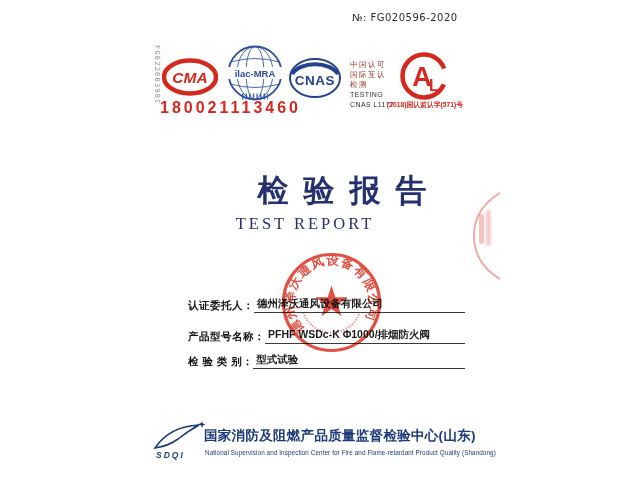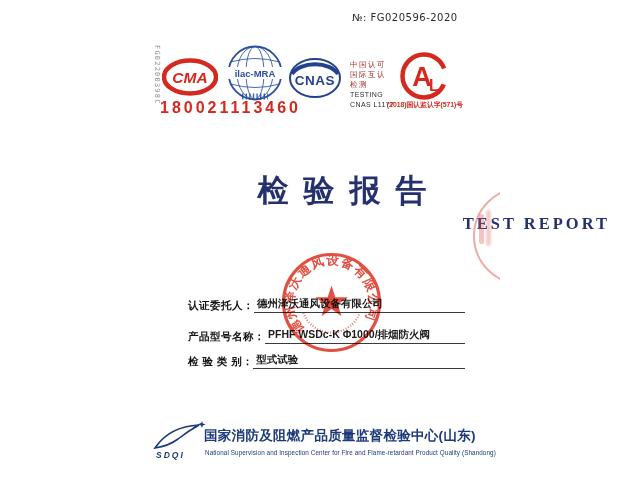--- a/index.html
+++ b/index.html
@@ -24,21 +24,21 @@
   .cnas-text{left:350px;top:60px;line-height:10px;white-space:nowrap;}
   .cnas-text .cn{font-size:7.5px;color:#9e2b23;letter-spacing:1.5px;}
   .cnas-text .en{font-size:7px;color:#2a2a2a;letter-spacing:.4px;}
   .cal-svg{left:398px;top:52px;}
   .cal-caption{left:386px;top:100px;width:78px;font-size:6.8px;font-weight:bold;color:#d5281e;
     text-align:center;white-space:nowrap;}
 
   
   .title-zh{left:17px;top:170px;width:610px;text-align:center;font-size:31px;font-weight:bold;
     color:#25316e;letter-spacing:15px;text-indent:15px;margin-left:20px;}
-  .title-en{left:0;top:214px;width:610px;text-align:right;font-size:16.5px;font-weight:bold;
+  .title-en{left:0;top:214px;width:610px;text-align:center;font-size:16.5px;font-weight:normal;
     color:#25316e;letter-spacing:3px;font-family:"Liberation Serif", serif;}
 
   
   .field-row{left:188px;width:277px;display:flex;align-items:flex-end;height:18px;font-weight:bold;}
   .row-1{top:295px;}
   .row-2{top:326px;}
   .row-3{top:351px;}
   .flabel{font-size:10.5px;color:#111;white-space:pre;letter-spacing:.5px;flex:0 0 auto;}
   .fvalue{flex:1 1 auto;border-bottom:1px solid #3a3a3a;font-size:10.5px;color:#1a1a1a;
     padding:0 0 1px 3px;white-space:nowrap;overflow:visible;}

